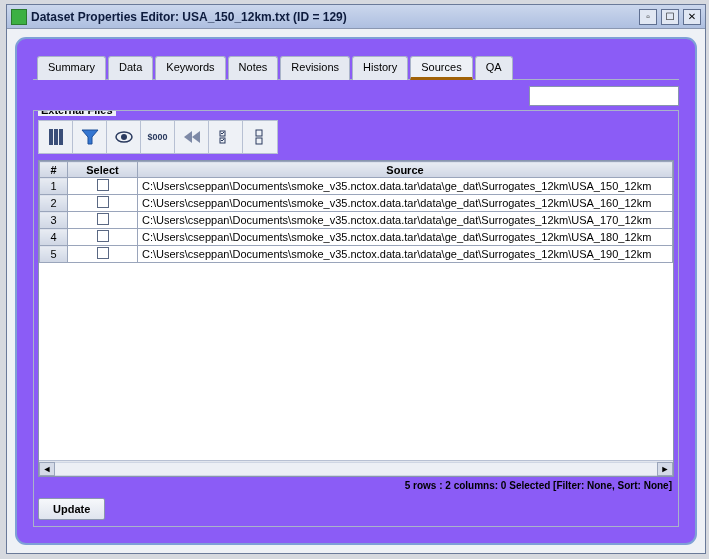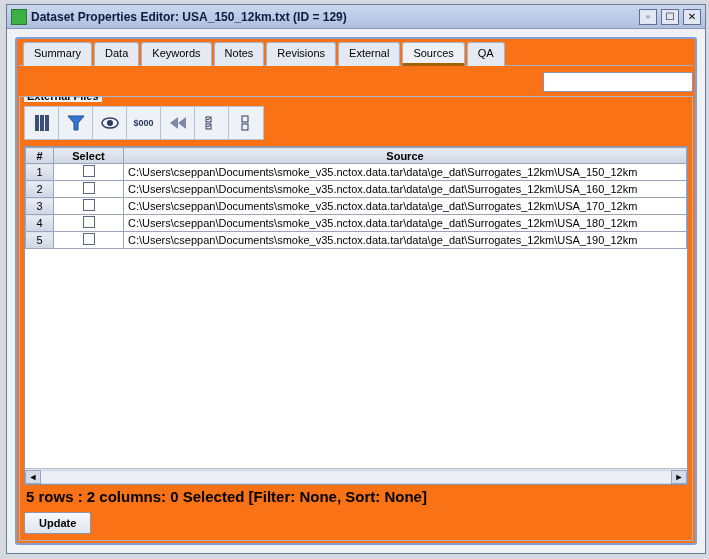--- a/index.html
+++ b/index.html
@@ -58,25 +58,25 @@
   .body-area {
     flex: 1;
     padding: 8px;
     display: flex;
     flex-direction: column;
     overflow: hidden;
   }
   .panel-blue {
     flex:1;
     border: 2px solid #7ea0d6;
-    border-radius: 3px;
-    background: #f97316;
+    border-radius: 11px;
+    background: #8b5cf6;
     display:flex;
     flex-direction:column;
-    padding: 2px;
+    padding: 16px;
     overflow:hidden;
   }
   .tabs-row {
     display:flex;
     gap:2px;
     margin-bottom: 6px;
     border-bottom: 1px solid #a9b4c9;
     padding-left: 4px;
   }
   .tab {
@@ -195,21 +195,22 @@
     border:1px solid #9aa5bb;
     background:#d5dbe8;
     display:flex;align-items:center;justify-content:center;
     font-size:9px;
     cursor:pointer;
   }
   .hscroll .track { flex:1; height:14px; background:#eceff5; border-top:1px solid #cfd6e4; border-bottom:1px solid #cfd6e4;}
   .status-line {
     font-weight:bold;
     padding: 3px 2px;
-    font-size:15px;
+    font-size:10px;
+    text-align:right;
   }
   .btn {
     padding: 4px 14px;
     border: 1px solid #8b97ae;
     background: linear-gradient(#f6f8fb,#dfe4ee);
     border-radius: 2px;
     cursor:pointer;
     font-size:11px;
     font-weight:bold;
     text-align:center;
@@ -237,21 +238,21 @@
 
   <div class="body-area">
     <div class="panel-blue">
 
       <div class="tabs-row">
         <div class="tab">Summary</div>
         <div class="tab">Data</div>
         <div class="tab">Keywords</div>
         <div class="tab">Notes</div>
         <div class="tab">Revisions</div>
-        <div class="tab">External</div>
+        <div class="tab">History</div>
         <div class="tab active">Sources</div>
         <div class="tab">QA</div>
       </div>
 
       <div class="filter-row">
         <input type="text" value="" style="">
       </div>
 
       <div class="fieldset">
         <div class="fieldset-label">External Files</div>

